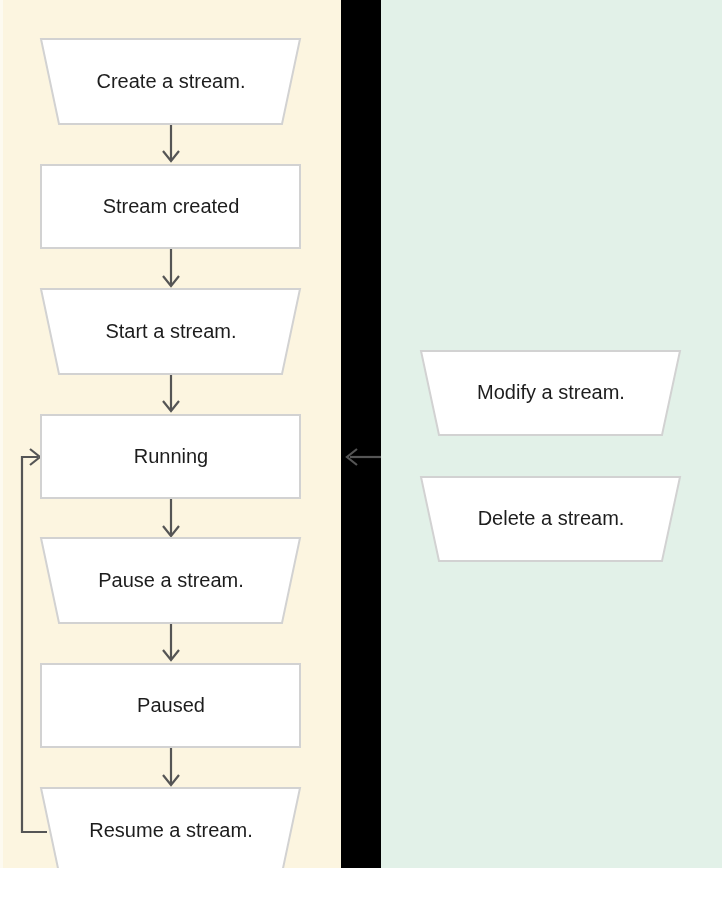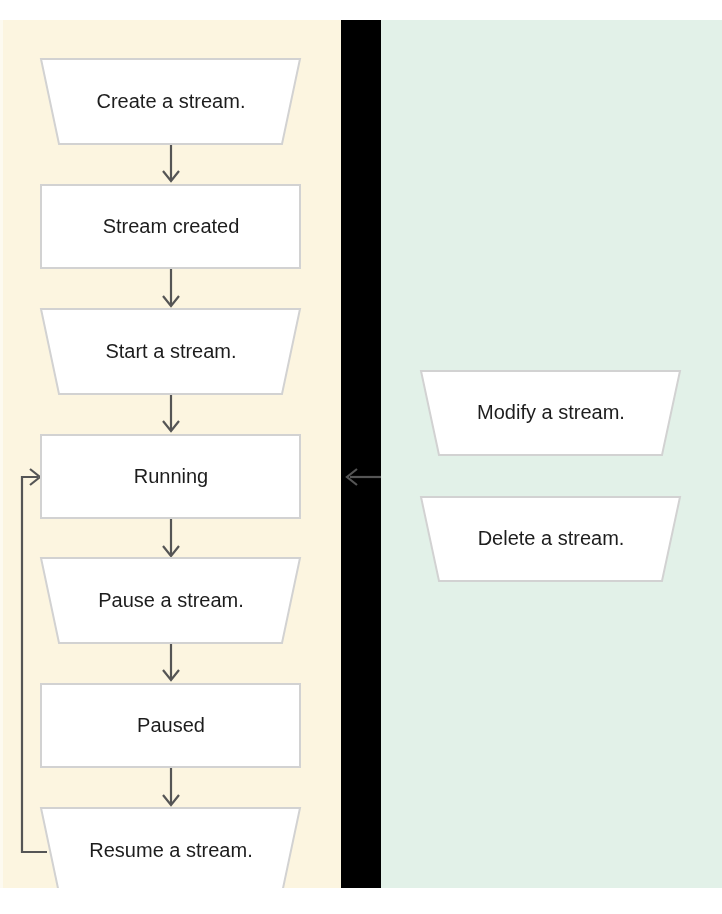--- a/index.html
+++ b/index.html
@@ -6,21 +6,20 @@
     margin: 0;
     padding: 0;
     background: #ffffff;
   }
   #canvas {
     position: relative;
     width: 722px;
     height: 868px;
     overflow: hidden;
     font-family: "Liberation Sans", sans-serif;
-    margin-top: 20px;
   }
   .panel {
     position: absolute;
     top: 0;
     height: 914px;
   }
   #left-panel  { left: 0px;   width: 341px; background: #FCF5E0; }
   #gap-panel   { left: 341px; width: 40px;  background: #000000; }
   #right-panel { left: 381px; width: 341px; background: #E2F1E8; }
   #left-edge-strip {

